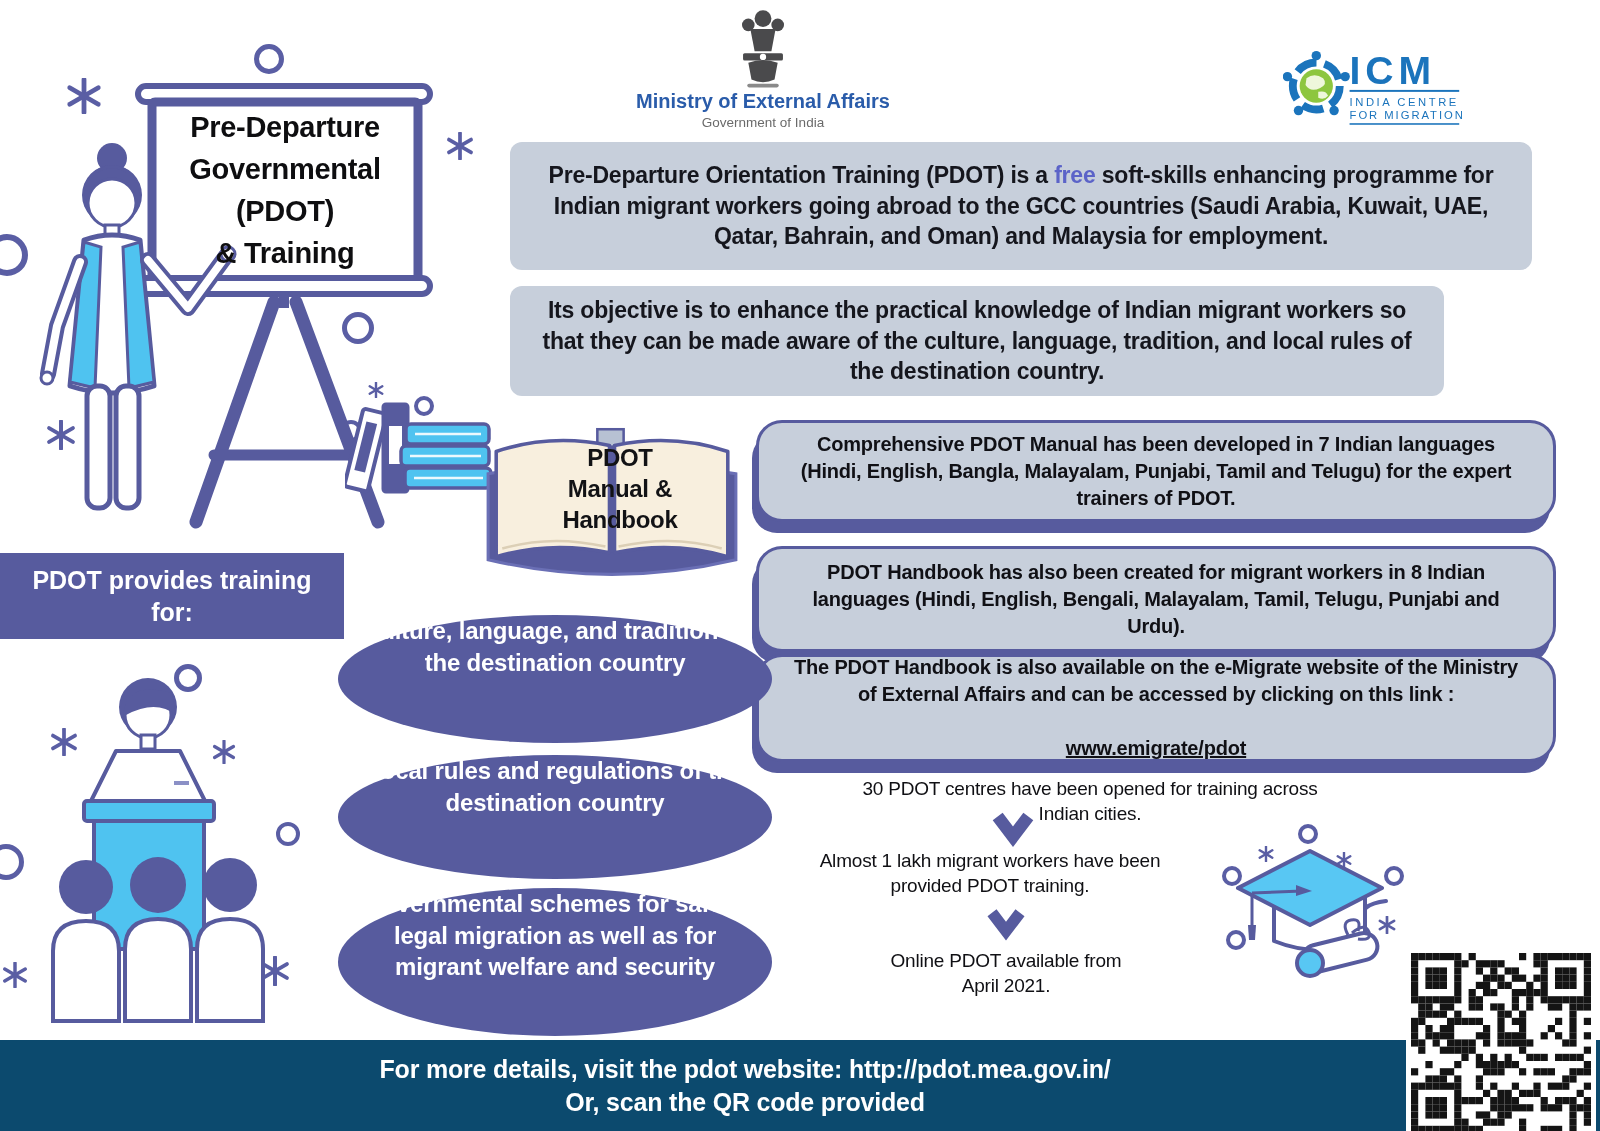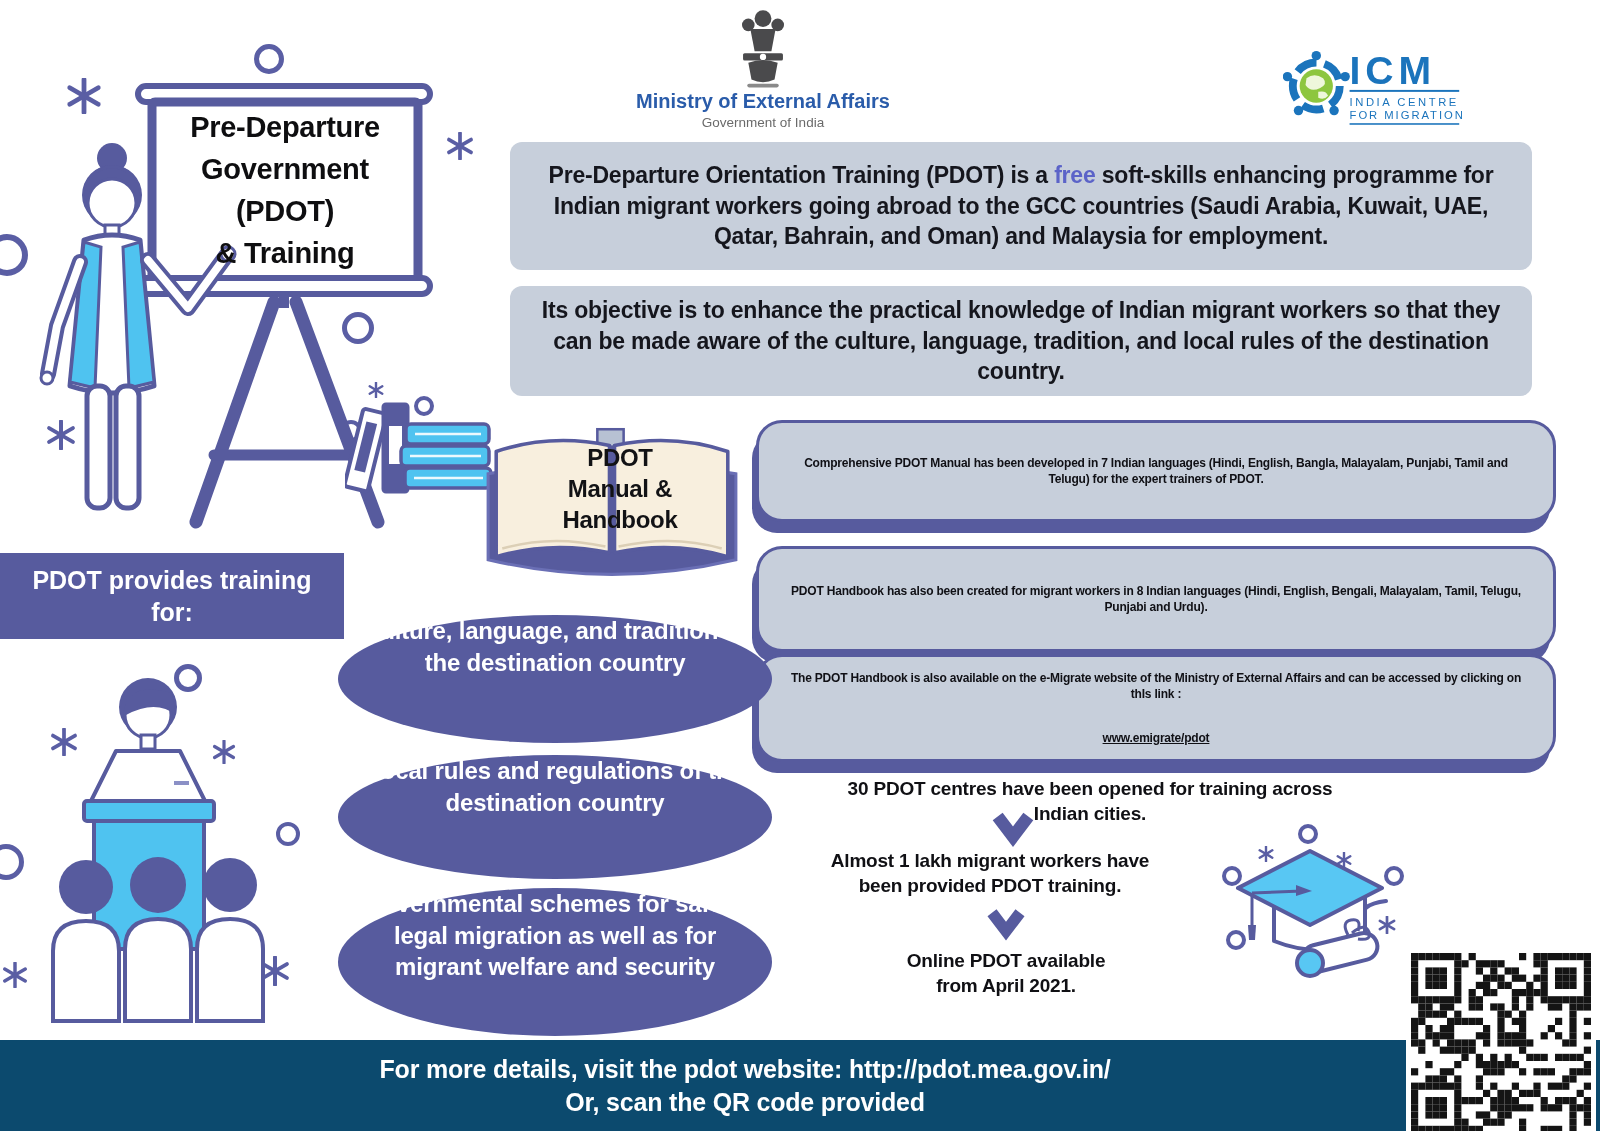--- a/index.html
+++ b/index.html
@@ -20,32 +20,32 @@
   .board-title{position:absolute;left:160px;top:106px;width:250px;text-align:center;
     font-size:29px;line-height:42px;font-weight:bold;color:#0e0e10;letter-spacing:-0.3px;}
   
   .graybox{position:absolute;background:#c7cfdb;border-radius:12px;display:flex;align-items:center;
     justify-content:center;text-align:center;font-weight:bold;color:#15161d;
     font-size:23px;line-height:1.34;letter-spacing:-0.2px;padding:6px 22px;box-sizing:border-box;}
   .hl{color:#5b63c8;}
   
   .infobox{position:absolute;background:#c7cfdb;border:3px solid #575b9e;border-radius:26px;
     box-shadow:-5px 12px 0 -1px #575b9e;display:flex;flex-direction:column;align-items:center;
-    justify-content:center;text-align:center;font-weight:bold;color:#101015;font-size:12px;
+    justify-content:center;text-align:center;font-weight:bold;color:#101015;font-size:20px;
     line-height:1.35;letter-spacing:-0.2px;padding:16px 26px;box-sizing:border-box;}
   .infobox .lnk{display:block;text-decoration:underline;color:#101015;margin-top:27px;}
   
   .train-head{position:absolute;left:0;top:553px;width:344px;height:86px;background:#575b9e;
     color:#fff;font-weight:bold;font-size:25px;line-height:1.3;display:flex;align-items:center;
     justify-content:center;text-align:center;padding:0 18px;box-sizing:border-box;}
   .blob{position:absolute;left:338px;width:434px;background:#575b9e;border-radius:50%;
     color:#fff;font-weight:bold;font-size:24px;line-height:1.32;display:flex;
     justify-content:center;text-align:center;padding:0 16px;box-sizing:border-box;letter-spacing:-0.2px;}
   
-  .stat{position:absolute;text-align:center;font-weight:bold;color:#101014;
+  .stat{position:absolute;text-align:center;font-weight:normal;color:#101014;
     font-size:19px;line-height:1.32;letter-spacing:-0.2px;}
   
   .book-label{position:absolute;left:520px;top:442px;width:200px;text-align:center;
     font-weight:bold;color:#121215;font-size:24px;line-height:31px;letter-spacing:-0.3px;}
   
   .footer{position:absolute;left:0;top:1040px;width:1600px;height:91px;background:#0c4a6e;}
   .footer-text{position:absolute;left:0;right:110px;top:13px;text-align:center;color:#ffffff;
     font-weight:bold;font-size:25px;line-height:1.33;letter-spacing:-0.2px;}
   .qr{position:absolute;left:1406px;top:948px;width:190px;height:190px;background:#ffffff;
     padding:5px;box-sizing:border-box;}
@@ -172,21 +172,21 @@
     <circle cx="228" cy="204" r="7" fill="#fff" stroke="#575b9e" stroke-width="3"></circle>
     <polyline points="80,212 57,276 48,324" fill="none" stroke="#575b9e" stroke-width="16" stroke-linecap="round" stroke-linejoin="round"></polyline>
     <polyline points="80,212 57,276 48,324" fill="none" stroke="#fff" stroke-width="8" stroke-linecap="round" stroke-linejoin="round"></polyline>
     <circle cx="47" cy="328" r="6" fill="#fff" stroke="#575b9e" stroke-width="3"></circle>
     <rect x="87" y="336" width="23" height="122" rx="10" fill="#fff" stroke="#575b9e" stroke-width="5"></rect>
     <rect x="116" y="336" width="23" height="122" rx="10" fill="#fff" stroke="#575b9e" stroke-width="5"></rect>
   </svg>
 
   <div class="board-title">
     <div>Pre-Departure</div>
-    <div>Government</div>
+    <div>Governmental</div>
     <div>(PDOT)</div>
     <div>&amp; Training</div>
   </div>
 
   <svg class="abs" style="left:729px;top:6px" width="68" height="84" viewBox="0 0 60 80">
     <g fill="#4a4a4c">
       <circle cx="30" cy="12" r="8"></circle>
       <circle cx="16" cy="18" r="6"></circle>
       <circle cx="44" cy="18" r="6"></circle>
       <path d="M18 22 L42 22 L38 43 L22 43 Z"></path>
@@ -214,21 +214,21 @@
     <text x="68" y="38" font-size="40" font-weight="bold" fill="#1b74bc" letter-spacing="5" font-family="Liberation Sans, sans-serif">ICM</text>
     <rect x="68" y="44" width="112" height="2" fill="#1b74bc"></rect>
     <text x="68" y="60" font-size="11.5" fill="#1b74bc" letter-spacing="2.6" font-family="Liberation Sans, sans-serif">INDIA CENTRE</text>
     <text x="68" y="74" font-size="11.5" fill="#1b74bc" letter-spacing="2" font-family="Liberation Sans, sans-serif">FOR MIGRATION</text>
     <rect x="68" y="78" width="112" height="1.6" fill="#1b74bc"></rect>
   </svg>
 
   <div class="graybox" style="left:510px;top:142px;width:1022px;height:128px">
     <span><span>Pre-Departure Orientation Training (PDOT) is a </span><span class="hl">free</span><span> soft-skills enhancing programme for Indian migrant workers going abroad to the GCC countries (Saudi Arabia, Kuwait, UAE, Qatar, Bahrain, and Oman) and Malaysia for employment.</span></span>
   </div>
-  <div class="graybox" style="left:510px;top:286px;width:1022px;height:110px">
+  <div class="graybox" style="left:510px;top:286px;width:934px;height:110px">
     <span>Its objective is to enhance the practical knowledge of Indian migrant workers so that they can be made aware of the culture, language, tradition, and local rules of the destination country.</span>
   </div>
 
   <svg class="abs" style="left:345px;top:392px" width="150" height="108" viewBox="0 0 150 108">
     <g transform="rotate(14 20 60)">
       <rect x="8" y="18" width="24" height="80" rx="3" fill="#fff" stroke="#575b9e" stroke-width="4"></rect>
       <rect x="14" y="30" width="11" height="50" fill="#575b9e"></rect>
     </g>
     <rect x="38" y="12" width="25" height="88" rx="3" fill="#575b9e" stroke="#575b9e" stroke-width="3"></rect>
     <rect x="44" y="34" width="13" height="38" fill="#fff"></rect>

